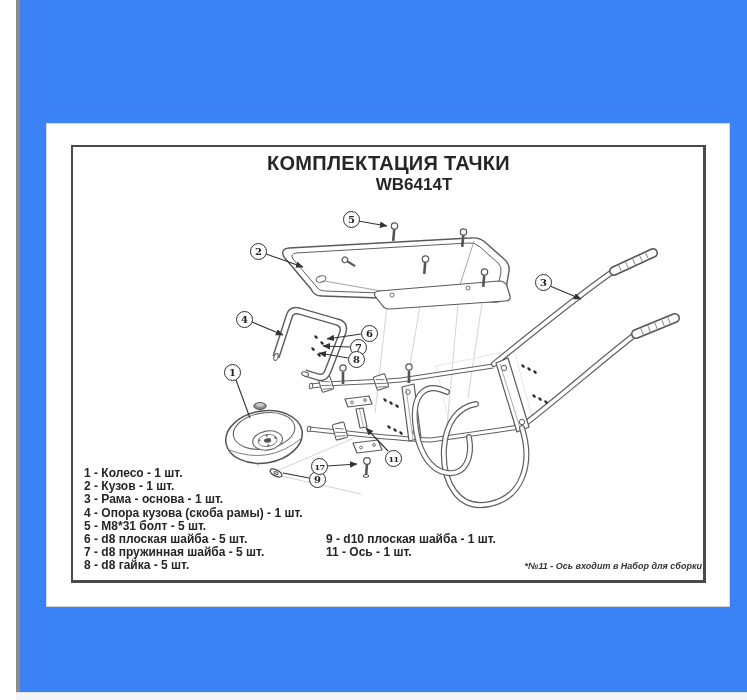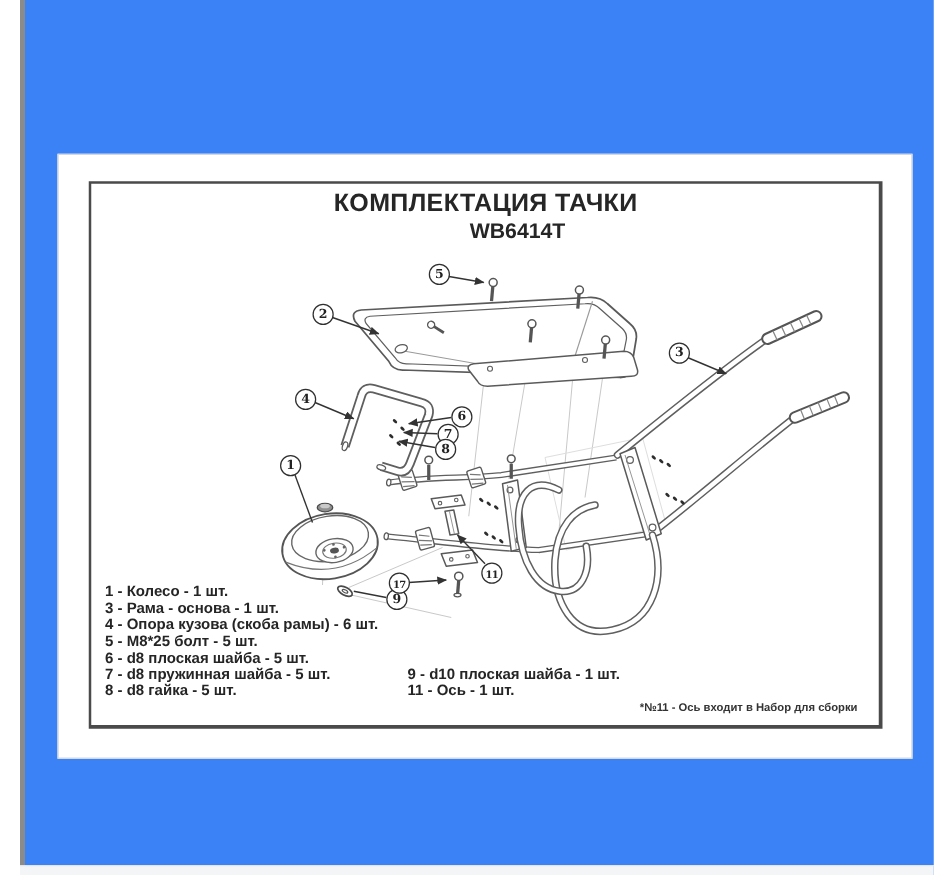--- a/index.html
+++ b/index.html
@@ -21,21 +21,21 @@
             font-size:17px;font-weight:bold;color:#262626;}
   svg.diagram{position:absolute;left:0;top:0;pointer-events:none;}
   .callout{position:absolute;width:17px;height:17px;border:1.3px solid #2f2f2f;border-radius:50%;
            background:#fff;box-sizing:border-box;display:flex;align-items:center;justify-content:center;
            font-family:"DejaVu Serif",serif;font-size:10px;font-weight:bold;color:#222;line-height:1;}
   .callout.small{font-size:8px;letter-spacing:-0.5px;}
   .parts{position:absolute;font-size:12px;font-weight:bold;color:#252525;}
   .parts .row{line-height:13.2px;white-space:nowrap;}
   .parts-left{left:68px;top:467px;}
   .parts-right{left:310px;top:533px;}
-  .footnote{position:absolute;right:77px;top:561px;font-size:9px;
+  .footnote{position:absolute;right:61px;top:561px;font-size:9px;font-style:italic;
             font-weight:bold;color:#333;}
   
   .ln{stroke:#5f5f5f;fill:none;}
   .t7{stroke:#5f5f5f;stroke-width:7.5;fill:none;stroke-linejoin:round;}
   .t7w{stroke:#fff;stroke-width:4.6;fill:none;stroke-linejoin:round;}
   .t6{stroke:#5f5f5f;stroke-width:6;fill:none;stroke-linecap:round;}
   .t6w{stroke:#fff;stroke-width:3.6;fill:none;stroke-linecap:round;}
   .t5{stroke:#5f5f5f;stroke-width:5;fill:none;}
   .t5w{stroke:#fff;stroke-width:2.9;fill:none;}
   .plate{fill:#fff;stroke:#5a5a5a;stroke-width:1.2;stroke-linejoin:round;}
@@ -250,23 +250,24 @@
   <div class="callout" style="left:327px;top:211px">5</div>
   <div class="callout" style="left:345px;top:325px">6</div>
   <div class="callout" style="left:334px;top:339px">7</div>
   <div class="callout" style="left:332px;top:351px">8</div>
   <div class="callout" style="left:293px;top:471px">9</div>
   <div class="callout small" style="left:295px;top:458px">17</div>
   <div class="callout small" style="left:369px;top:450px">11</div>
 
   <div class="parts parts-left">
     <div class="row">1 - Колесо  - 1 шт.</div>
+    <div class="row">2 - Кузов - 1 шт.</div>
     <div class="row">3 - Рама - основа  - 1 шт.</div>
-    <div class="row">4 - Опора кузова (скоба рамы)  - 6 шт.</div>
-    <div class="row">5 - М8*25 болт  - 5 шт.</div>
+    <div class="row">4 - Опора кузова (скоба рамы)  - 1 шт.</div>
+    <div class="row">5 - М8*31 болт  - 5 шт.</div>
     <div class="row">6 - d8 плоская шайба  - 5 шт.</div>
     <div class="row">7 - d8 пружинная шайба  - 5 шт.</div>
     <div class="row">8 - d8 гайка - 5 шт.</div>
   </div>
   <div class="parts parts-right">
     <div class="row">9 - d10 плоская шайба - 1 шт.</div>
     <div class="row">11 - Ось - 1 шт.</div>
   </div>
   <div class="footnote">*№11 - Ось входит в Набор для сборки</div>
 </div>

